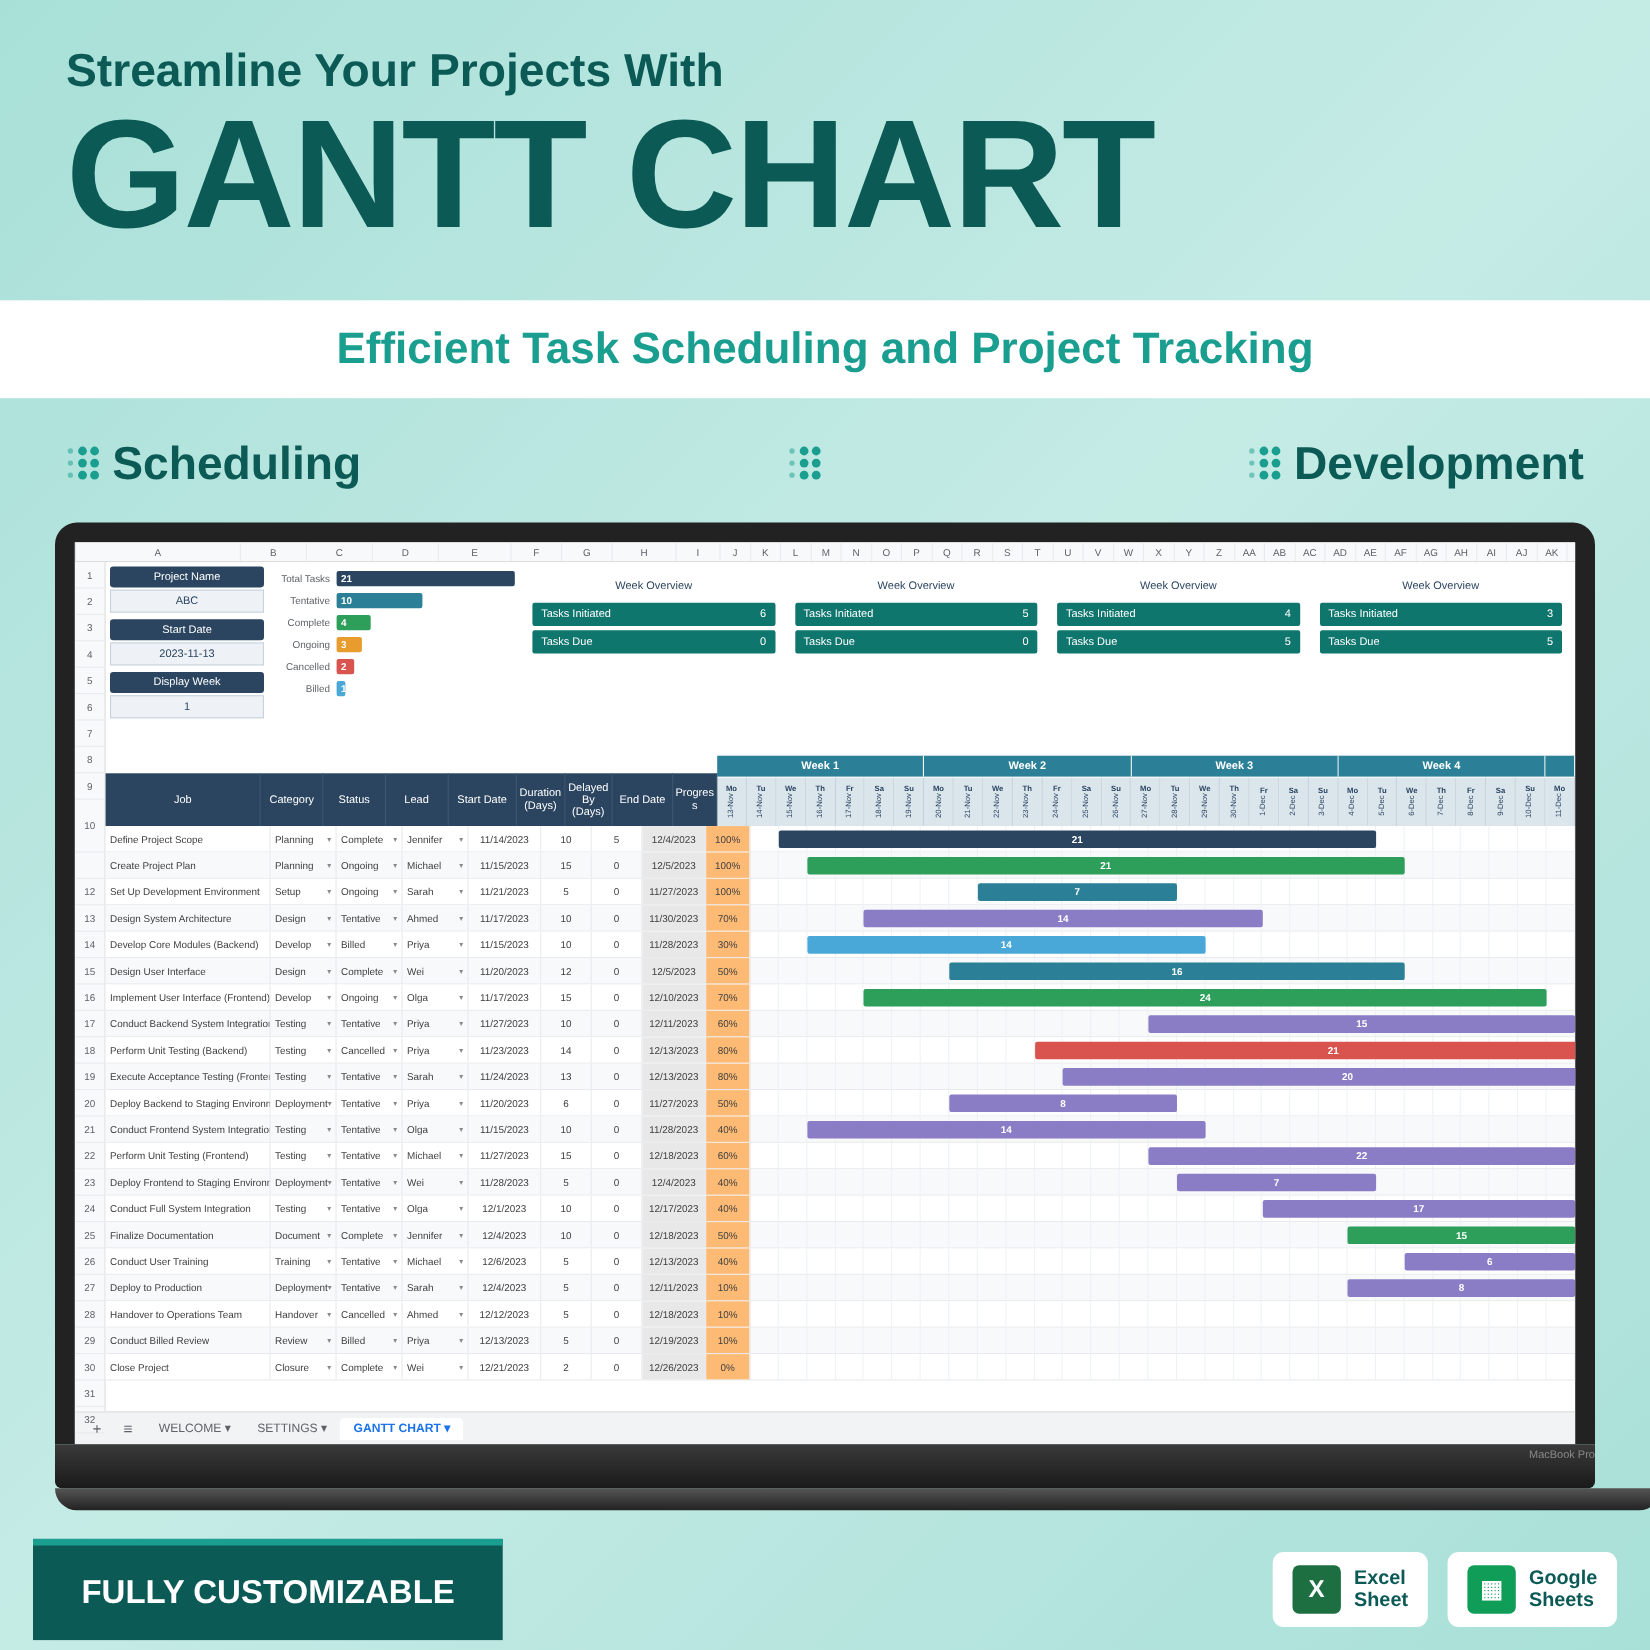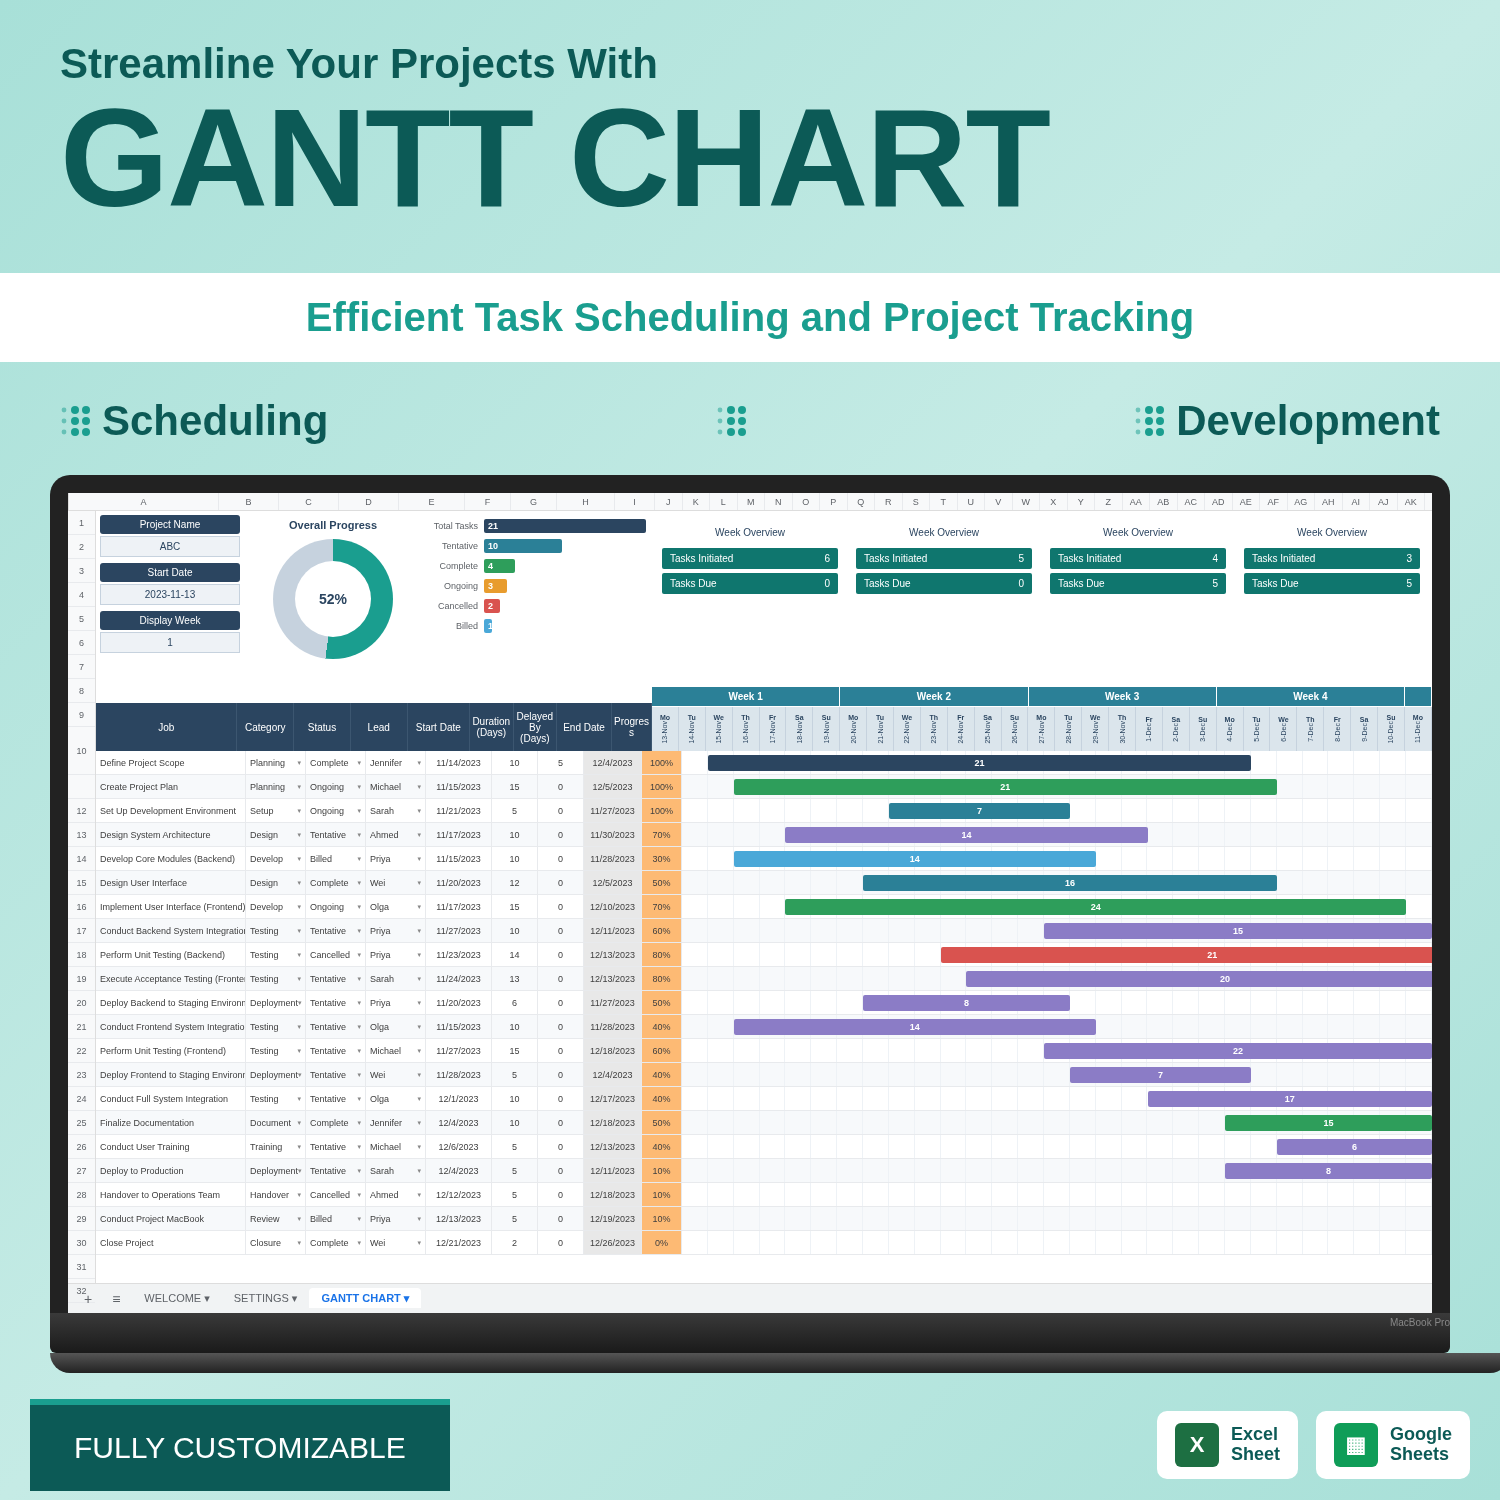--- a/index.html
+++ b/index.html
@@ -65,21 +65,21 @@
 .day-col{flex:1;border-right:1px solid #eef2f6}
 .gbar{position:absolute;height:16px;top:4px;border-radius:2px;color:#fff;font-size:9px;font-weight:700;text-align:center;line-height:16px}
 .sheet-tabs{height:30px;background:#f1f3f4;border-top:1px solid #ddd;display:flex;align-items:center;padding:0 8px;gap:4px}
 .tab-btn{font-size:14px;color:#5f6368;padding:0 8px}
 .sheet-tab{padding:4px 12px;font-size:11px;color:#5f6368;border-radius:4px 4px 0 0}
 .sheet-tab.active{color:#1a73e8;font-weight:700;background:#fff}
 .laptop-base{background:linear-gradient(#3a3a3a,#1a1a1a);height:40px;border-radius:0 0 6px 6px;position:relative}
 .laptop-brand{position:absolute;width:100%;text-align:right;color:#888;font-size:10px;top:4px}
 .laptop-foot{background:linear-gradient(#555,#222);height:20px;width:1460px;margin:0 auto;border-radius:0 0 60px 60px}
 .footer{position:absolute;bottom:0;left:0;right:0;height:110px;display:flex;align-items:center;justify-content:space-between;padding:0 30px}
-.badge-cust{background:#0c5a56;color:#fff;padding:26px 44px;font-size:30px;font-weight:400;border-top:6px solid #1a9e8f}
+.badge-cust{background:#0c5a56;color:#fff;padding:26px 44px;font-size:30px;font-weight:700;border-top:6px solid #1a9e8f}
 .app-badges{display:flex;gap:18px}
 .app-badge{background:#fff;border-radius:10px;padding:12px 18px;display:flex;align-items:center;gap:12px}
 .app-icon{width:44px;height:44px;border-radius:6px;display:flex;align-items:center;justify-content:center;color:#fff;font-weight:900;font-size:22px}
 .app-text{font-size:18px;font-weight:700;color:#0c5a56;line-height:1.1}
 </style>
 </head>
 <body>
 
 <div class="hero">
  <div class="tagline">Streamline Your Projects With</div>
@@ -214,26 +214,20 @@
     <div class="content">
      <div class="top-area">
       <div class="meta-box">
        <div class="meta-label">Project Name</div>
        <div class="meta-val">ABC</div>
        <div class="meta-label">Start Date</div>
        <div class="meta-val">2023-11-13</div>
        <div class="meta-label">Display Week</div>
        <div class="meta-val">1</div>
       </div>
-      <div class="donut-box">
-       <div class="donut-title">Overall Progress</div>
-       <div class="donut">
-                  <span class="donut-val">52%</span>
-                </div>
-      </div>
       <div class="bars-box" id="bars-box">
                 <div class="bar-row">
                   <div class="bar-label">Total Tasks</div>
                   <div class="bar-track">
                     <div class="bar-fill" style="width:100%;background:#2b4560">21</div>
                   </div>
                 </div>
                 <div class="bar-row">
                   <div class="bar-label">Tentative</div>
                   <div class="bar-track">
@@ -1259,21 +1253,21 @@
                   <div class="day-col"></div>
                   <div class="day-col"></div>
                   <div class="day-col"></div>
                   <div class="day-col"></div>
                   <div class="day-col"></div>
                   <div class="day-col"></div>
                   <div class="day-col"></div>
                 </div>
               </div>
               <div class="task-row">
-                <div class="td" style="width:150px">Conduct Project MacBook</div>
+                <div class="td" style="width:150px">Conduct Billed Review</div>
                 <div class="td drp" style="width:60px">Review</div>
                 <div class="td drp" style="width:60px">Billed</div>
                 <div class="td drp center" style="width:60px">Priya</div>
                 <div class="td center" style="width:66px">12/13/2023</div>
                 <div class="td center" style="width:46px">5</div>
                 <div class="td center" style="width:46px">0</div>
                 <div class="td center" style="width:58px;background:#e8e8e8">12/19/2023</div>
                 <div class="td center prog-cell" style="width:40px">10%</div>
                 <div class="gantt-area">
                   <div class="day-col"></div>

